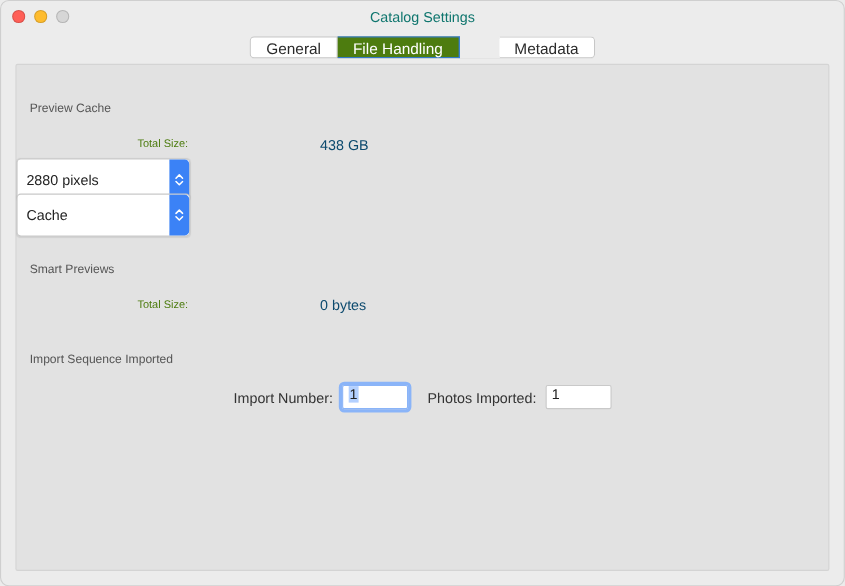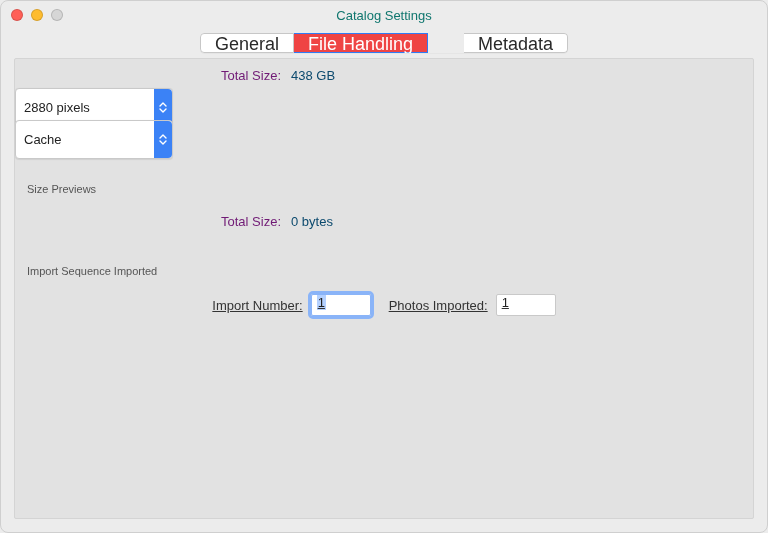--- a/index.html
+++ b/index.html
@@ -43,32 +43,32 @@
   }
   .seg {
     display:flex;
     border-radius:4px;
     overflow:hidden;
     box-shadow:0 0.5px 0 rgba(0,0,0,0.06);
   }
   .seg-btn {
     height:20px;
     padding:0 14px;
-    font-size:18px;
+    font-size:14px;
     line-height:20px;
     background:#fff;
     color:#2a2a2a;
     border:1px solid #c7c7c7;
     cursor:default;
   }
   .seg-btn + .seg-btn { border-left:none; }
   .seg-btn.left { border-top-left-radius:4px; border-bottom-left-radius:4px; }
   .seg-btn.right { border-top-right-radius:4px; border-bottom-right-radius:4px;margin-left:36px; }
   .seg-btn.active {
-    background:#ef4444;
+    background:#4d7c0f;
     color:#fff;
     border-color:#2f7bf6;
   }
 
   .panel {
     position:absolute;
     left:14px; right:14px; top:58px; bottom:14px;
     background:#e2e2e2;
     border:1px solid #d4d4d4;
     border-radius:2px;
@@ -83,24 +83,24 @@
     position:relative;
   }
 
   .row {
     display:flex;
     align-items:center;
     height:32px;
   }
   .row .lbl {
     width:276px;
-    text-align:right;
+    text-align:center;
     padding-right:10px;
-    font-size:13px;
-    color:#701a75;
+    font-size:10px;
+    color:#4d7c0f;
   }
   .row .val {
     display:flex;
     align-items:center;
   }
   .static-val {
     font-size:13px;
     color:#0c4a6e;
   }
 
@@ -136,21 +136,21 @@
   
   .import-row {
     display:flex;
     align-items:center;
     justify-content:center;
     gap:18px;
     height:36px;
   }
   .pair {
     display:flex; align-items:center; gap:8px;
-    font-size:13px; color:#333;text-decoration:underline;
+    font-size:13px; color:#333;
   }
   .num-input {
     width:60px; height:22px;
     background:#fff;
     border:1px solid #c9c9c9;
     border-radius:2px;
     padding:0 5px;
     font-size:13px;
     color:#222;
   }
@@ -179,20 +179,21 @@
 <div class="tabs-row">
   <div class="seg">
     <div class="seg-btn left">General</div>
     <div class="seg-btn active">File Handling</div>
     <div class="seg-btn right">Metadata</div>
   </div>
 </div>
 
 <div class="panel">
 
+  <div class="group-label" style="padding-top:34px;">Preview Cache</div>
   <div class="group-body">
     <div class="row">
       <div class="lbl">Total Size:</div>
       <div class="val">
           <span class="static-val">438 GB</span>
         </div>
     </div>
     <div class="row">
       <div class="val">
         <div class="dropdown">
@@ -220,21 +221,21 @@
                 <path d="M1 1 L4 4 L7 1" fill="none" stroke="#fff" stroke-width="1.4" stroke-linecap="round" stroke-linejoin="round"></path>
               </svg>
           </div>
         </div>
       </div>
     </div>
   </div>
 
   <div class="sep"></div>
 
-  <div class="group-label">Size Previews</div>
+  <div class="group-label">Smart Previews</div>
   <div class="group-body">
     <div class="row">
       <div class="lbl">Total Size:</div>
       <div class="val">
           <span class="static-val">0 bytes</span>
         </div>
     </div>
   </div>
 
   <div class="sep"></div>

